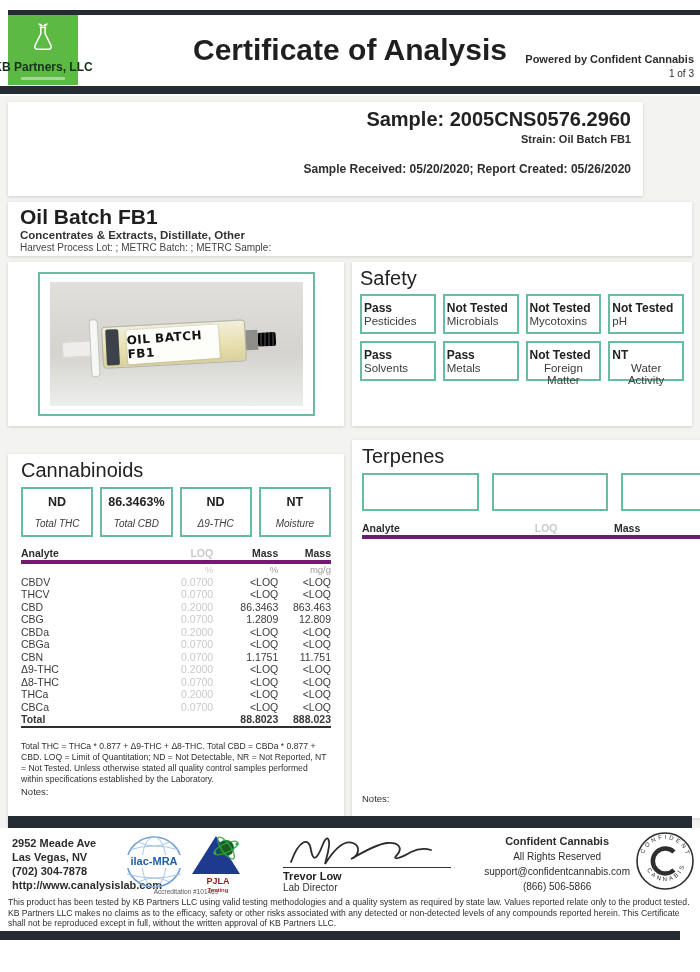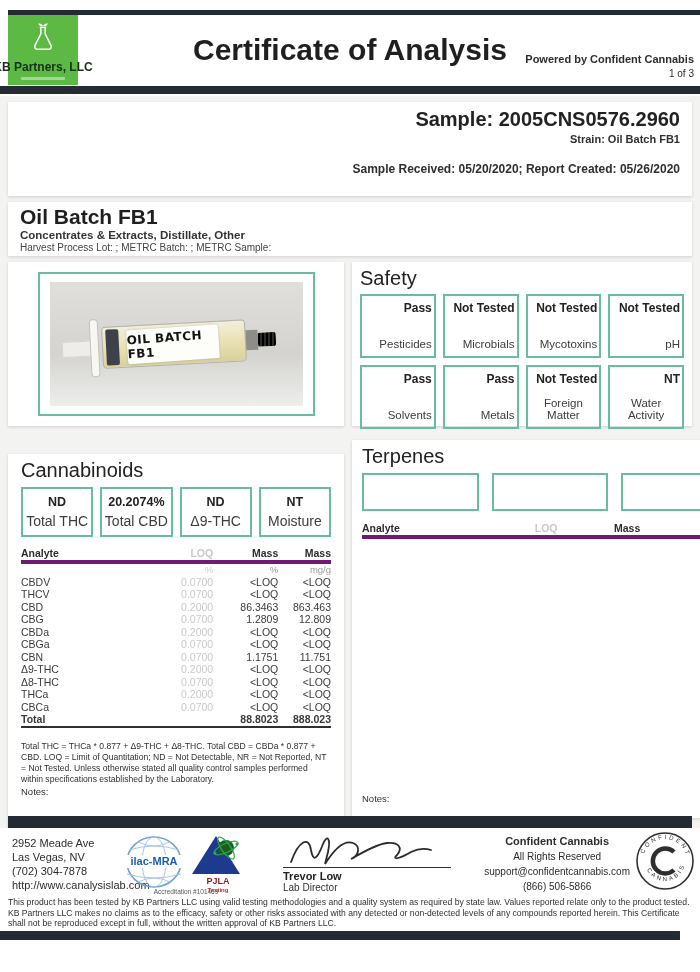--- a/index.html
+++ b/index.html
@@ -16,21 +16,21 @@
   .logo-name { font-size:12px; font-weight:bold; color:#17301a; margin-top:8px; white-space:nowrap; }
   .logo-tag { width:44px; height:3px; margin-top:3px; background:rgba(255,255,255,.45); border-radius:1px; }
   .coa-title { position:absolute; left:150px; top:33px; width:400px; text-align:center;
                font-size:30px; font-weight:bold; color:#1f1f1f; }
   .powered { position:absolute; right:6px; top:53px; text-align:right; font-size:11px; font-weight:bold; color:#2d2d2d; }
   .pagenum { position:absolute; right:6px; top:68px; text-align:right; font-size:10px; color:#2d2d2d; }
 
   .card { position:absolute; background:#fff; box-shadow:0 1px 3px rgba(0,0,0,.15); }
 
   
-  .sample-card { left:8px; top:102px; width:684px; height:94px; text-align:right; padding:6px 12px; }
+  .sample-card { left:8px; top:102px; width:635px; height:94px; text-align:right; padding:6px 12px; }
   .sample-id { font-size:20px; font-weight:bold; color:#222; }
   .sample-strain { font-size:11px; font-weight:bold; margin-top:2px; }
   .sample-received { font-size:12px; font-weight:bold; margin-top:17px; }
 
   
   .product-card { left:8px; top:202px; width:684px; height:54px; padding:3px 12px; }
   .product-name { font-size:21px; font-weight:bold; color:#1f1f1f; }
   .product-cat { font-size:11.5px; font-weight:bold; color:#333; margin-top:0; }
   .product-track { font-size:10px; color:#444; margin-top:1px; }
 
@@ -55,32 +55,32 @@
   .syr-label span { font-family:"DejaVu Sans",sans-serif; font-weight:800; font-size:12px;
                     letter-spacing:.5px; color:#131313; }
   .syr-ferrule { position:absolute; left:80%; top:40%; width:5%; height:20%; background:#8e8e88; }
   .syr-tip { position:absolute; left:85%; top:43%; width:8%; height:14%; background:#141414; border-radius:2px;
              background-image:repeating-linear-gradient(90deg,#000 0 2px,#2c2c2c 2px 4px); }
 
   
   .safety-card { left:352px; top:262px; width:340px; height:164px; padding:5px 8px; }
   .section-title { font-size:20px; font-weight:normal; color:#222; }
   .safety-grid { display:grid; grid-template-columns:repeat(4,1fr); gap:7px; margin-top:4px; }
-  .sbox { border:2px solid #68bca2; height:64px; display:flex; flex-direction:column;
-          justify-content:space-between; align-items:flex-end; text-align:center; padding:6px 2px; }
+  .sbox { border:2px solid #68bca2; height:40px; display:flex; flex-direction:column;
+          justify-content:space-between; align-items:flex-start; text-align:center; padding:6px 2px; }
   .sbox .status { font-size:12px; font-weight:bold; color:#222; line-height:1.05; }
   .sbox .nm { font-size:11.5px; color:#3c3c3c; line-height:1.05; }
 
   
   .cann-card { left:8px; top:454px; width:336px; height:378px; padding:5px 13px; }
   .summary-row { display:grid; grid-template-columns:repeat(4,1fr); gap:7px; margin-top:5px; }
   .cbox { border:2px solid #68bca2; height:50px; display:flex; flex-direction:column;
           justify-content:space-between; align-items:center; text-align:center; padding:6px 1px; }
   .cbox .val { font-size:12.5px; font-weight:bold; color:#222; white-space:nowrap; }
-  .cbox .lbl { font-size:14px; color:#3c3c3c; white-space:nowrap; }
+  .cbox .lbl { font-size:10px; color:#3c3c3c; white-space:nowrap;font-style:italic; }
   table.analyte { width:100%; border-collapse:collapse; margin-top:9px; table-layout:fixed; }
   table.analyte th { font-size:10.5px; font-weight:bold; text-align:right; padding:1px 0;
                      border-bottom:4px solid #701a75; color:#2c2c2c; }
   table.analyte th:first-child { text-align:left; }
   table.analyte th.loq { color:#c9c9c9; }
   table.analyte td { font-size:10.5px; text-align:right; padding:0 0 0.5px 0; color:#3a3a3a; }
   table.analyte td:first-child { text-align:left; }
   table.analyte tr.units td { font-size:9.5px; color:#999; }
   table.analyte tr.units td.loq { color:#ccc; }
   table.analyte td.loq { color:#c9c9c9; }
@@ -91,21 +91,21 @@
   
   .terp-card { left:352px; top:440px; width:396px; height:378px; padding:5px 10px; }
   .terp-boxes { display:grid; grid-template-columns:repeat(3,1fr); gap:13px; margin-top:5px; }
   .tbox { border:2px solid #68bca2; height:38px; background:#fff; }
   .terp-card table.analyte { margin-top:10px; }
   .terp-notes { position:absolute; left:10px; bottom:14px; font-size:9.5px; color:#2f2f2f; }
 
   
   .bar3 { left:8px; top:816px; width:684px; height:12px; }
   .footer { position:absolute; left:0; top:828px; width:700px; height:144px; background:#fff; }
-  .addr { position:absolute; left:12px; top:8px; font-size:11px; line-height:14px; color:#2c2c2c; }
+  .addr { position:absolute; left:12px; top:8px; font-size:11px; line-height:14px; color:#2c2c2c;font-weight:bold; }
   .addr a { color:#2c2c2c; text-decoration:none; }
   .ilac { position:absolute; left:124px; top:6px; }
   .pjla { position:absolute; left:190px; top:4px; }
   .accred { position:absolute; left:116px; top:60px; width:140px; text-align:center; font-size:6.5px; color:#555; }
   .sig { position:absolute; left:283px; top:2px; width:168px; }
   .sig-line { border-bottom:1.5px solid #333; height:38px; }
   .sig-name { font-size:11px; font-weight:bold; margin-top:2px; color:#222; }
   .sig-title { font-size:10px; color:#333; }
   .company { position:absolute; right:70px; top:6px; text-align:center; font-size:10px; line-height:15px; color:#2c2c2c; }
   .company .co-name { font-size:11px; font-weight:bold; }
@@ -207,21 +207,21 @@
   </div>
 
   <div class="card cann-card">
     <div class="section-title">Cannabinoids</div>
     <div class="summary-row">
       <div class="cbox">
         <span class="val">ND</span>
         <span class="lbl">Total THC</span>
       </div>
       <div class="cbox">
-        <span class="val">20.2074%</span>
+        <span class="val">86.3463%</span>
         <span class="lbl">Total CBD</span>
       </div>
       <div class="cbox">
         <span class="val">ND</span>
         <span class="lbl">Δ9-THC</span>
       </div>
       <div class="cbox">
         <span class="val">NT</span>
         <span class="lbl">Moisture</span>
       </div>

